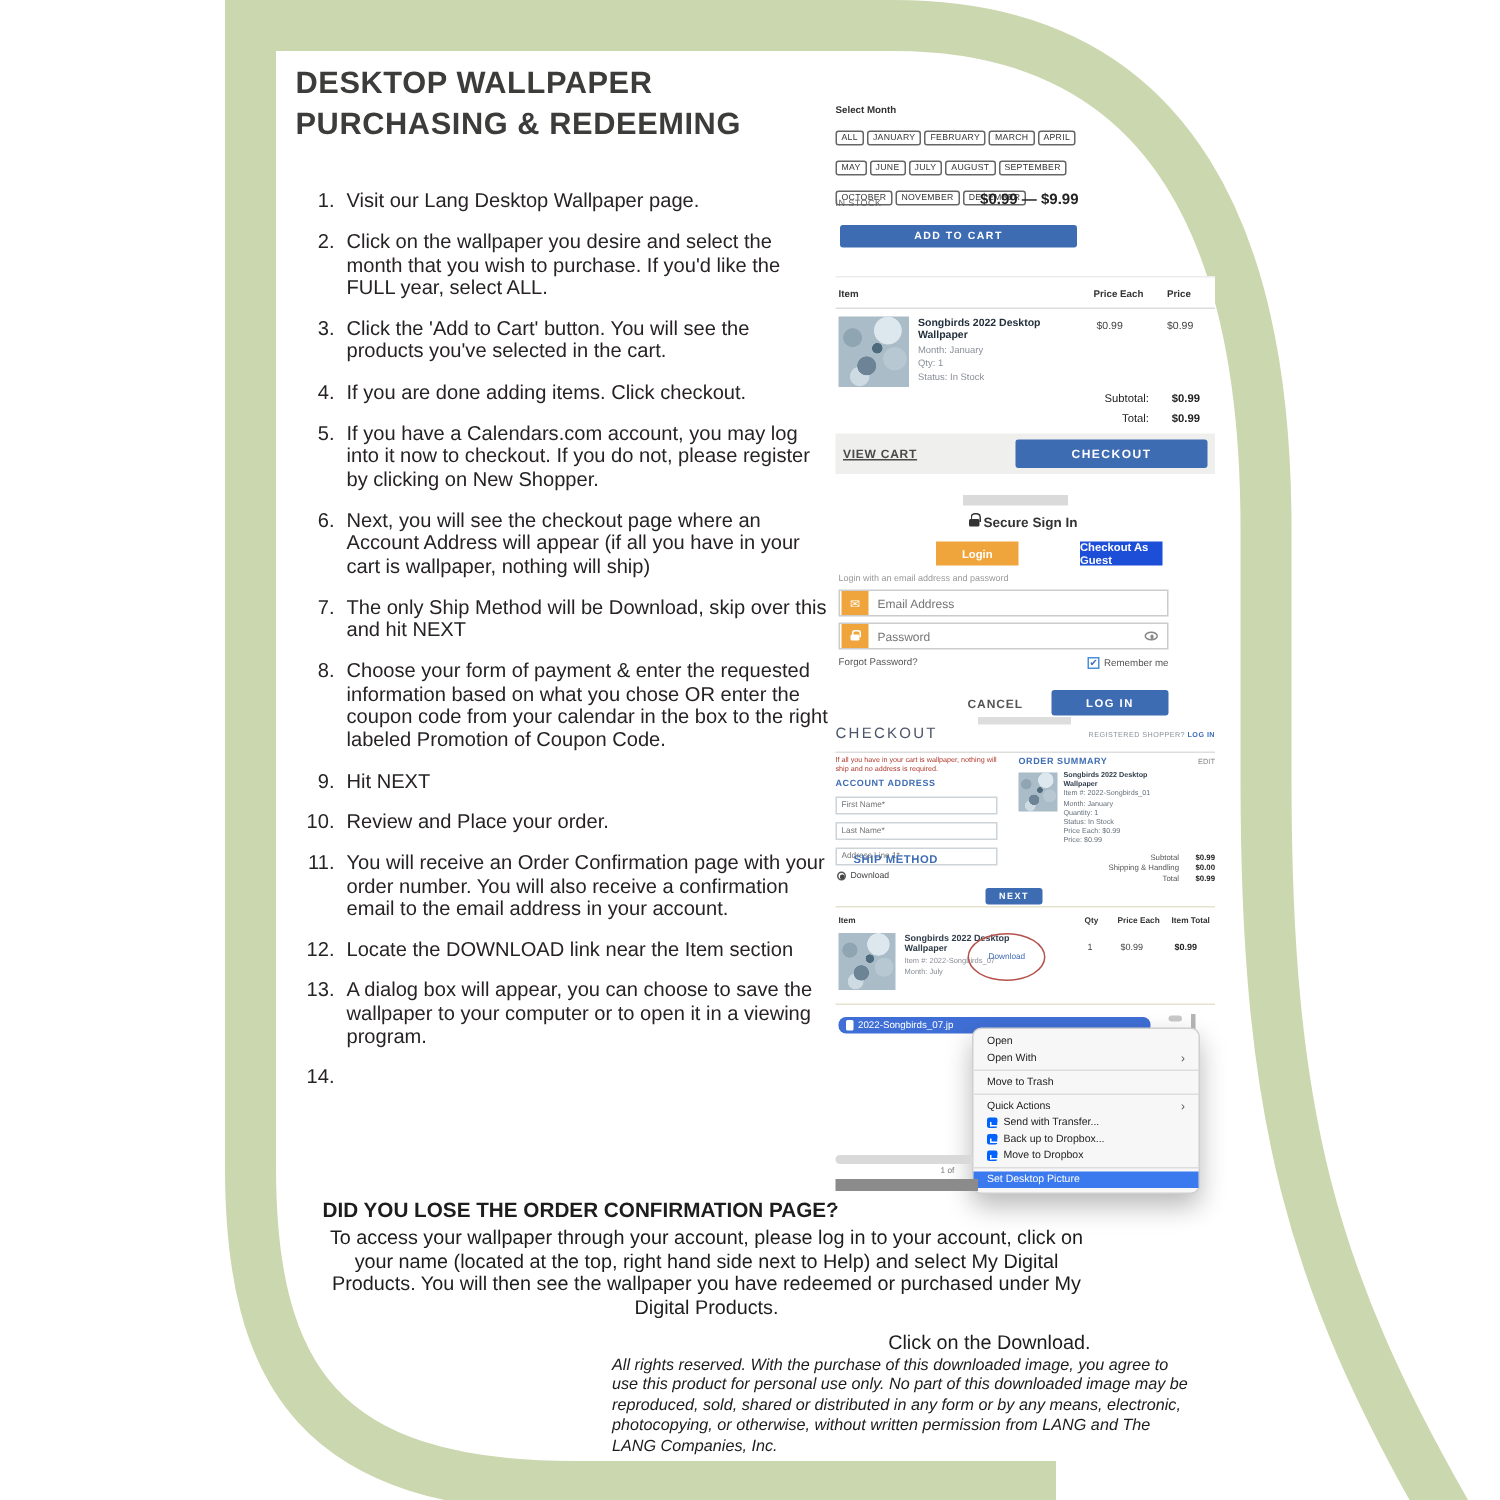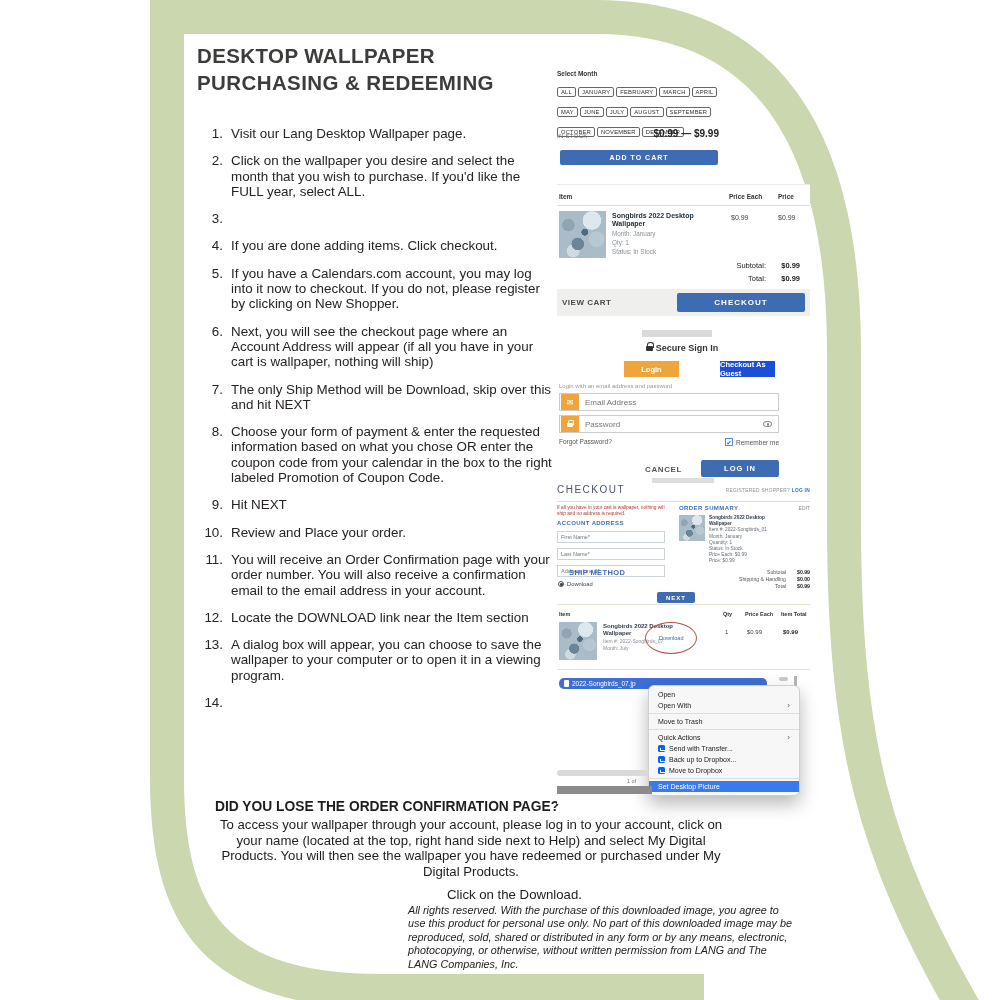--- a/index.html
+++ b/index.html
@@ -11,21 +11,21 @@
   
   .title { position:absolute; left:197px; top:42px; font-size:20.5px; font-weight:600; letter-spacing:.4px; color:#3c3c3b; line-height:27px; }
   .steps { position:absolute; left:197px; top:126px; width:360px; list-style:none; }
   .step { display:flex; margin-bottom:12px; font-size:13.4px; line-height:15.3px; color:#272325; }
   .step .num { width:26px; text-align:right; margin-right:8px; flex:none; }
   .step .txt { width:322px; }
 
   .lost { position:absolute; left:215px; top:799px; width:512px; }
   .lost-h { font-size:13.8px; font-weight:bold; color:#1d1d1d; }
   .lost-b { margin-top:3px; font-size:13.2px; line-height:15.6px; text-align:center; color:#1d1d1d; }
-  .lost-c { margin-top:8px; margin-left:87px; font-size:13.2px; text-align:center; color:#1d1d1d; }
+  .lost-c { margin-top:8px; margin-left:87px; font-size:13.2px; text-align:right; color:#1d1d1d; }
   .legal { position:absolute; left:408px; top:904px; width:388px; font-size:10.8px; line-height:13.4px; font-style:italic; color:#1c1c1c; }
 
   
   .panel { position:absolute; background:#fff; }
   .btn-blue { background:#3e6cb3; color:#fff; font-weight:bold; letter-spacing:1px; display:flex; align-items:center; justify-content:center; border-radius:2px; cursor:pointer; }
   .thumb { background:
     radial-gradient(circle at 20% 30%, #8fa5b1 0 12%, transparent 13%),
     radial-gradient(circle at 70% 20%, #dde8ee 0 18%, transparent 19%),
     radial-gradient(circle at 60% 32%, #b0463c 0 4%, transparent 5%),
     radial-gradient(circle at 40% 70%, #6d8496 0 14%, transparent 15%),
@@ -54,21 +54,21 @@
   .cart-thumb { position:absolute; left:2px; top:0; width:47px; height:47px; }
   .cart-name { position:absolute; left:55px; top:1px; width:110px; font-size:7px; font-weight:bold; color:#23303c; line-height:8px; }
   .cart-lines { position:absolute; left:55px; top:18px; font-size:6.3px; color:#8a8f98; line-height:9px; }
   .cart-pe { position:absolute; left:174px; top:3px; font-size:7px; color:#444; }
   .cart-pp { position:absolute; left:221px; top:3px; font-size:7px; color:#444; }
   .cart-totals { position:absolute; right:10px; top:76px; font-size:7.5px; color:#222; text-align:right; }
   .cart-trow { margin-bottom:4px; }
   .cart-trow .tl { display:inline-block; margin-right:8px; }
   .cart-trow .tv { display:inline-block; width:26px; font-weight:bold; }
   .cart-foot { position:absolute; left:0; top:104px; width:253px; height:27px; background:#efefee; display:flex; align-items:center; justify-content:space-between; padding:0 5px; }
-  .viewcart { font-size:8px; font-weight:bold; color:#4a4a4a; letter-spacing:.5px; }
+  .viewcart { font-size:8px; font-weight:bold; color:#4a4a4a; text-decoration:underline; letter-spacing:.5px; }
   .cart-co { width:128px; height:19px; font-size:8px; }
 
   
   .si { left:557px; top:330px; width:250px; height:144px; }
   .si-stub { position:absolute; left:85px; top:0; width:70px; height:7px; background:#dadada; }
   .si-title { position:absolute; left:0; top:13px; width:250px; text-align:center; font-size:9px; font-weight:bold; color:#333; }
   .lock { display:inline-block; position:relative; width:7px; height:5px; background:#333; border-radius:1px; margin-right:3px; }
   .lock::before { content:""; position:absolute; left:1px; top:-4px; width:5px; height:5px; border:1.4px solid #333; border-bottom:none; border-radius:3px 3px 0 0; }
   .si-tabs { position:absolute; left:26px; top:31px; width:192px; height:16px; display:flex; }
   .si-tab { flex:1; display:flex; align-items:center; justify-content:center; font-size:7.5px; font-weight:bold; color:#fff;margin-left:41px; }
@@ -171,20 +171,21 @@
         <span class="txt">Visit our Lang Desktop Wallpaper page.</span>
       </li>
 
       <li class="step">
         <span class="num">2.</span>
         <span class="txt">Click on the wallpaper you desire and select the month that you wish to purchase. If you'd like the FULL year, select ALL.</span>
       </li>
 
       <li class="step">
         <span class="num">3.</span>
+        <span class="txt">Click the 'Add to Cart' button. You will see the products you've selected in the cart.</span>
       </li>
 
       <li class="step">
         <span class="num">4.</span>
         <span class="txt">If you are done adding items. Click checkout.</span>
       </li>
 
       <li class="step">
         <span class="num">5.</span>
         <span class="txt">If you have a Calendars.com account, you may log into it now to checkout. If you do not, please register by clicking on New Shopper.</span>

